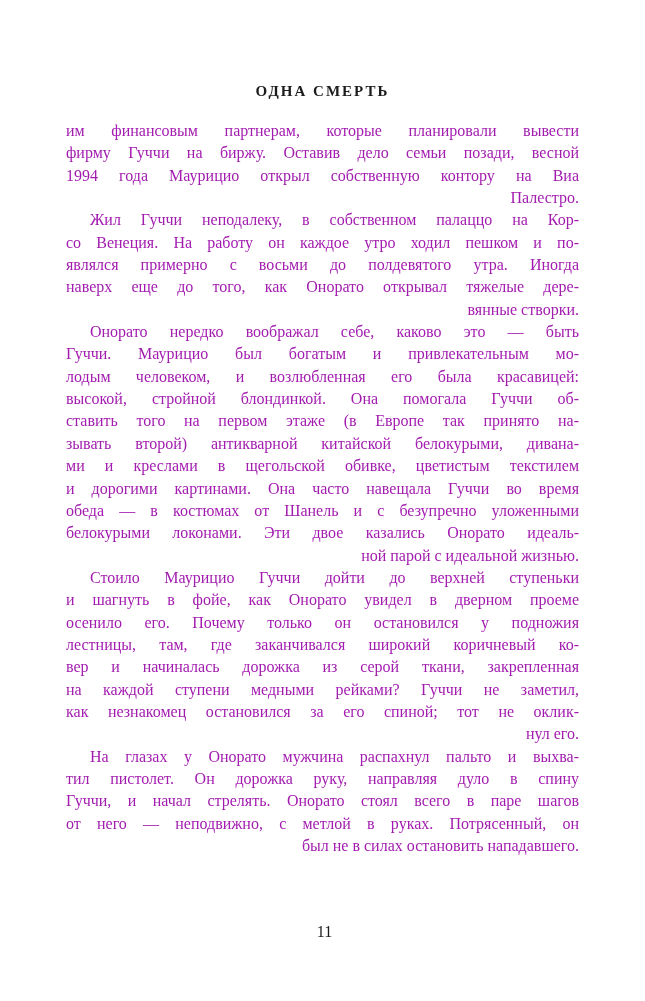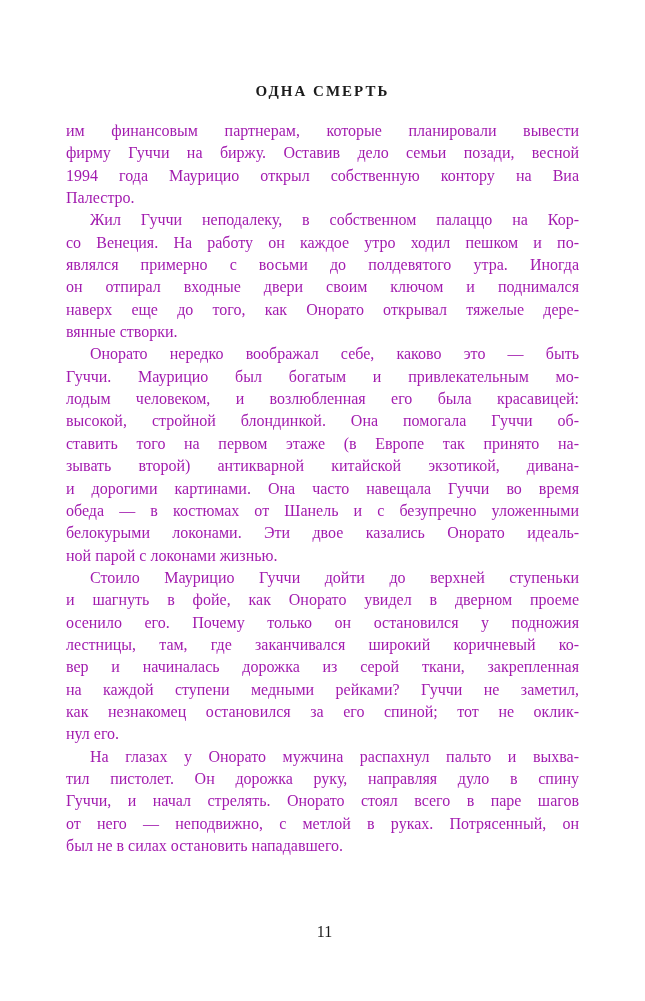--- a/index.html
+++ b/index.html
@@ -32,21 +32,21 @@
     top: 112px;
     left: 66px;
     width: 513px;
     font-size: 16px;
     line-height: 22.35px;
     color: #a21caf;
   }
   .paragraph { margin: 0; }
   .paragraph.indent .line:first-child { text-indent: 24px; }
   .line {
-    text-align: left;
+    text-align: right;
     white-space: normal;
   }
   .line.just {
     text-align: justify;
     text-align-last: justify;
   }
   .page-number {
     position: absolute;
     top: 915px;
     left: 4px;
@@ -66,35 +66,35 @@
       <div class="paragraph">
         <div class="line just">им финансовым партнерам, которые планировали вывести</div>
         <div class="line just">фирму Гуччи на биржу. Оставив дело семьи позади, весной</div>
         <div class="line just">1994 года Маурицио открыл собственную контору на Виа</div>
         <div class="line">Палестро.</div>
       </div>
       <div class="paragraph indent">
         <div class="line just">Жил Гуччи неподалеку, в собственном палаццо на Кор-</div>
         <div class="line just">со Венеция. На работу он каждое утро ходил пешком и по-</div>
         <div class="line just">являлся примерно с восьми до полдевятого утра. Иногда</div>
-        <div class="line just">он отпирал входные двери своим ключом и поднимался</div>
         <div class="line just">наверх еще до того, как Онорато открывал тяжелые дере-</div>
         <div class="line">вянные створки.</div>
       </div>
       <div class="paragraph indent">
         <div class="line just">Онорато нередко воображал себе, каково это — быть</div>
         <div class="line just">Гуччи. Маурицио был богатым и привлекательным мо-</div>
         <div class="line just">лодым человеком, и возлюбленная его была красавицей:</div>
         <div class="line just">высокой, стройной блондинкой. Она помогала Гуччи об-</div>
         <div class="line just">ставить того на первом этаже (в Европе так принято на-</div>
-        <div class="line just">зывать второй) антикварной китайской экзотикой, дивана-</div>
+        <div class="line just">зывать второй) антикварной китайской белокурыми, дивана-</div>
+        <div class="line just">ми и креслами в щегольской обивке, цветистым текстилем</div>
         <div class="line just">и дорогими картинами. Она часто навещала Гуччи во время</div>
         <div class="line just">обеда — в костюмах от Шанель и с безупречно уложенными</div>
         <div class="line just">белокурыми локонами. Эти двое казались Онорато идеаль-</div>
-        <div class="line">ной парой с локонами жизнью.</div>
+        <div class="line">ной парой с идеальной жизнью.</div>
       </div>
       <div class="paragraph indent">
         <div class="line just">Стоило Маурицио Гуччи дойти до верхней ступеньки</div>
         <div class="line just">и шагнуть в фойе, как Онорато увидел в дверном проеме</div>
         <div class="line just">осенило его. Почему только он остановился у подножия</div>
         <div class="line just">лестницы, там, где заканчивался широкий коричневый ко-</div>
         <div class="line just">вер и начиналась дорожка из серой ткани, закрепленная</div>
         <div class="line just">на каждой ступени медными рейками? Гуччи не заметил,</div>
         <div class="line just">как незнакомец остановился за его спиной; тот не оклик-</div>
         <div class="line">нул его.</div>

